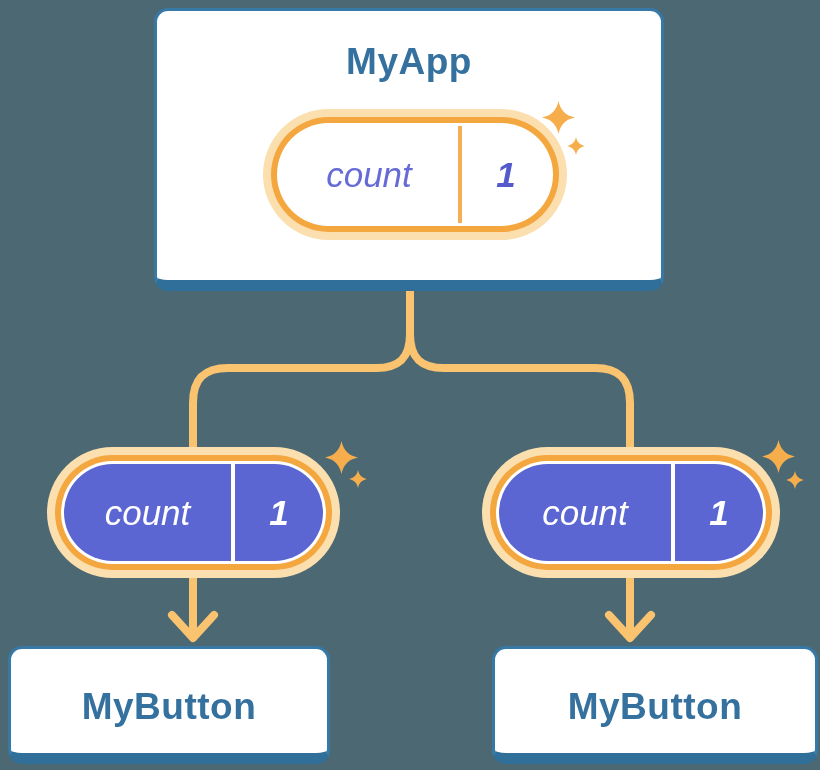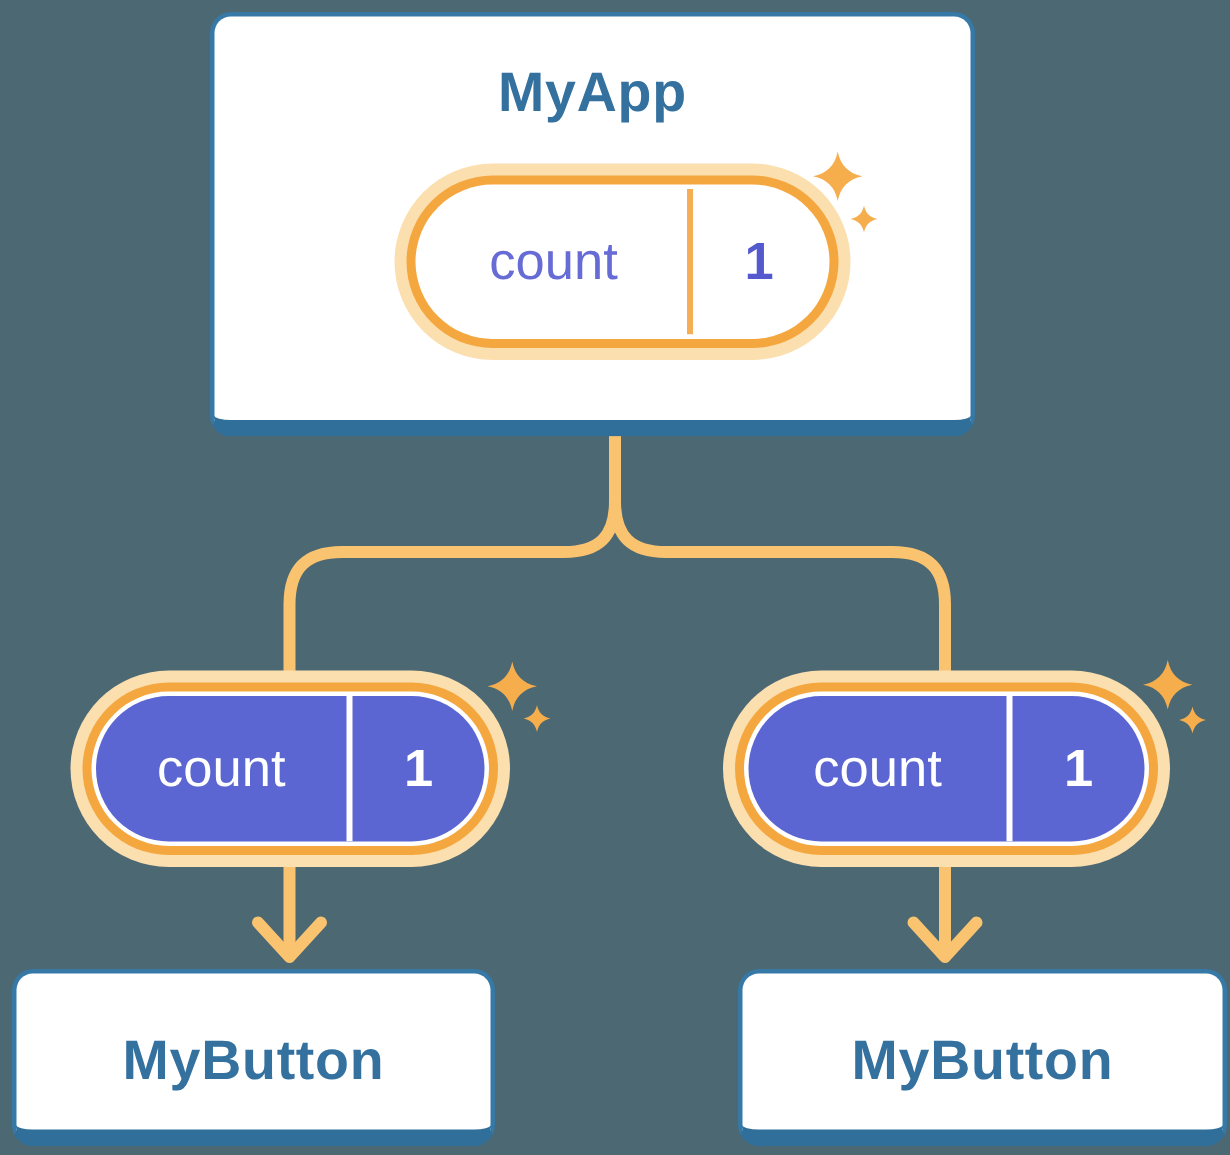--- a/index.html
+++ b/index.html
@@ -27,21 +27,21 @@
     border: 3px solid #3678A6;
     border-bottom: 11px solid #2F6F99;
     border-radius: 14px;
     box-sizing: border-box;
     z-index: 2;
     display: flex;
     align-items: center;
     justify-content: center;
   }
   .card-root {
-    left: 140px; top: 8px;
+    left: 154px; top: 8px;
     width: 510px; height: 283px;
     flex-direction: column;
     justify-content: flex-start;
   }
   .card-title {
     color: #35719F;
     font-size: 37px;
     font-weight: 700;
     letter-spacing: 0.5px;
     margin-top: 12px;
@@ -61,20 +61,21 @@
   }
   .pill-top   { left: 263px; top: 109px; width: 304px; height: 131px; }
   .pill-left  { left: 47px;  top: 447px; width: 293px; height: 131px; }
   .pill-right { left: 482px; top: 447px; width: 298px; height: 131px; }
   .pill-ring {
     background: #F5A73F;           
     border-radius: 999px;
     padding: 6px;
     height: 100%;
     box-sizing: border-box;
+    font-style: italic;
   }
   .pill-gap {
     background: #FFFFFF;           
     border-radius: 999px;
     padding: 3px;
     height: 100%;
     box-sizing: border-box;
   }
   .pill-body {
     border-radius: 999px;

